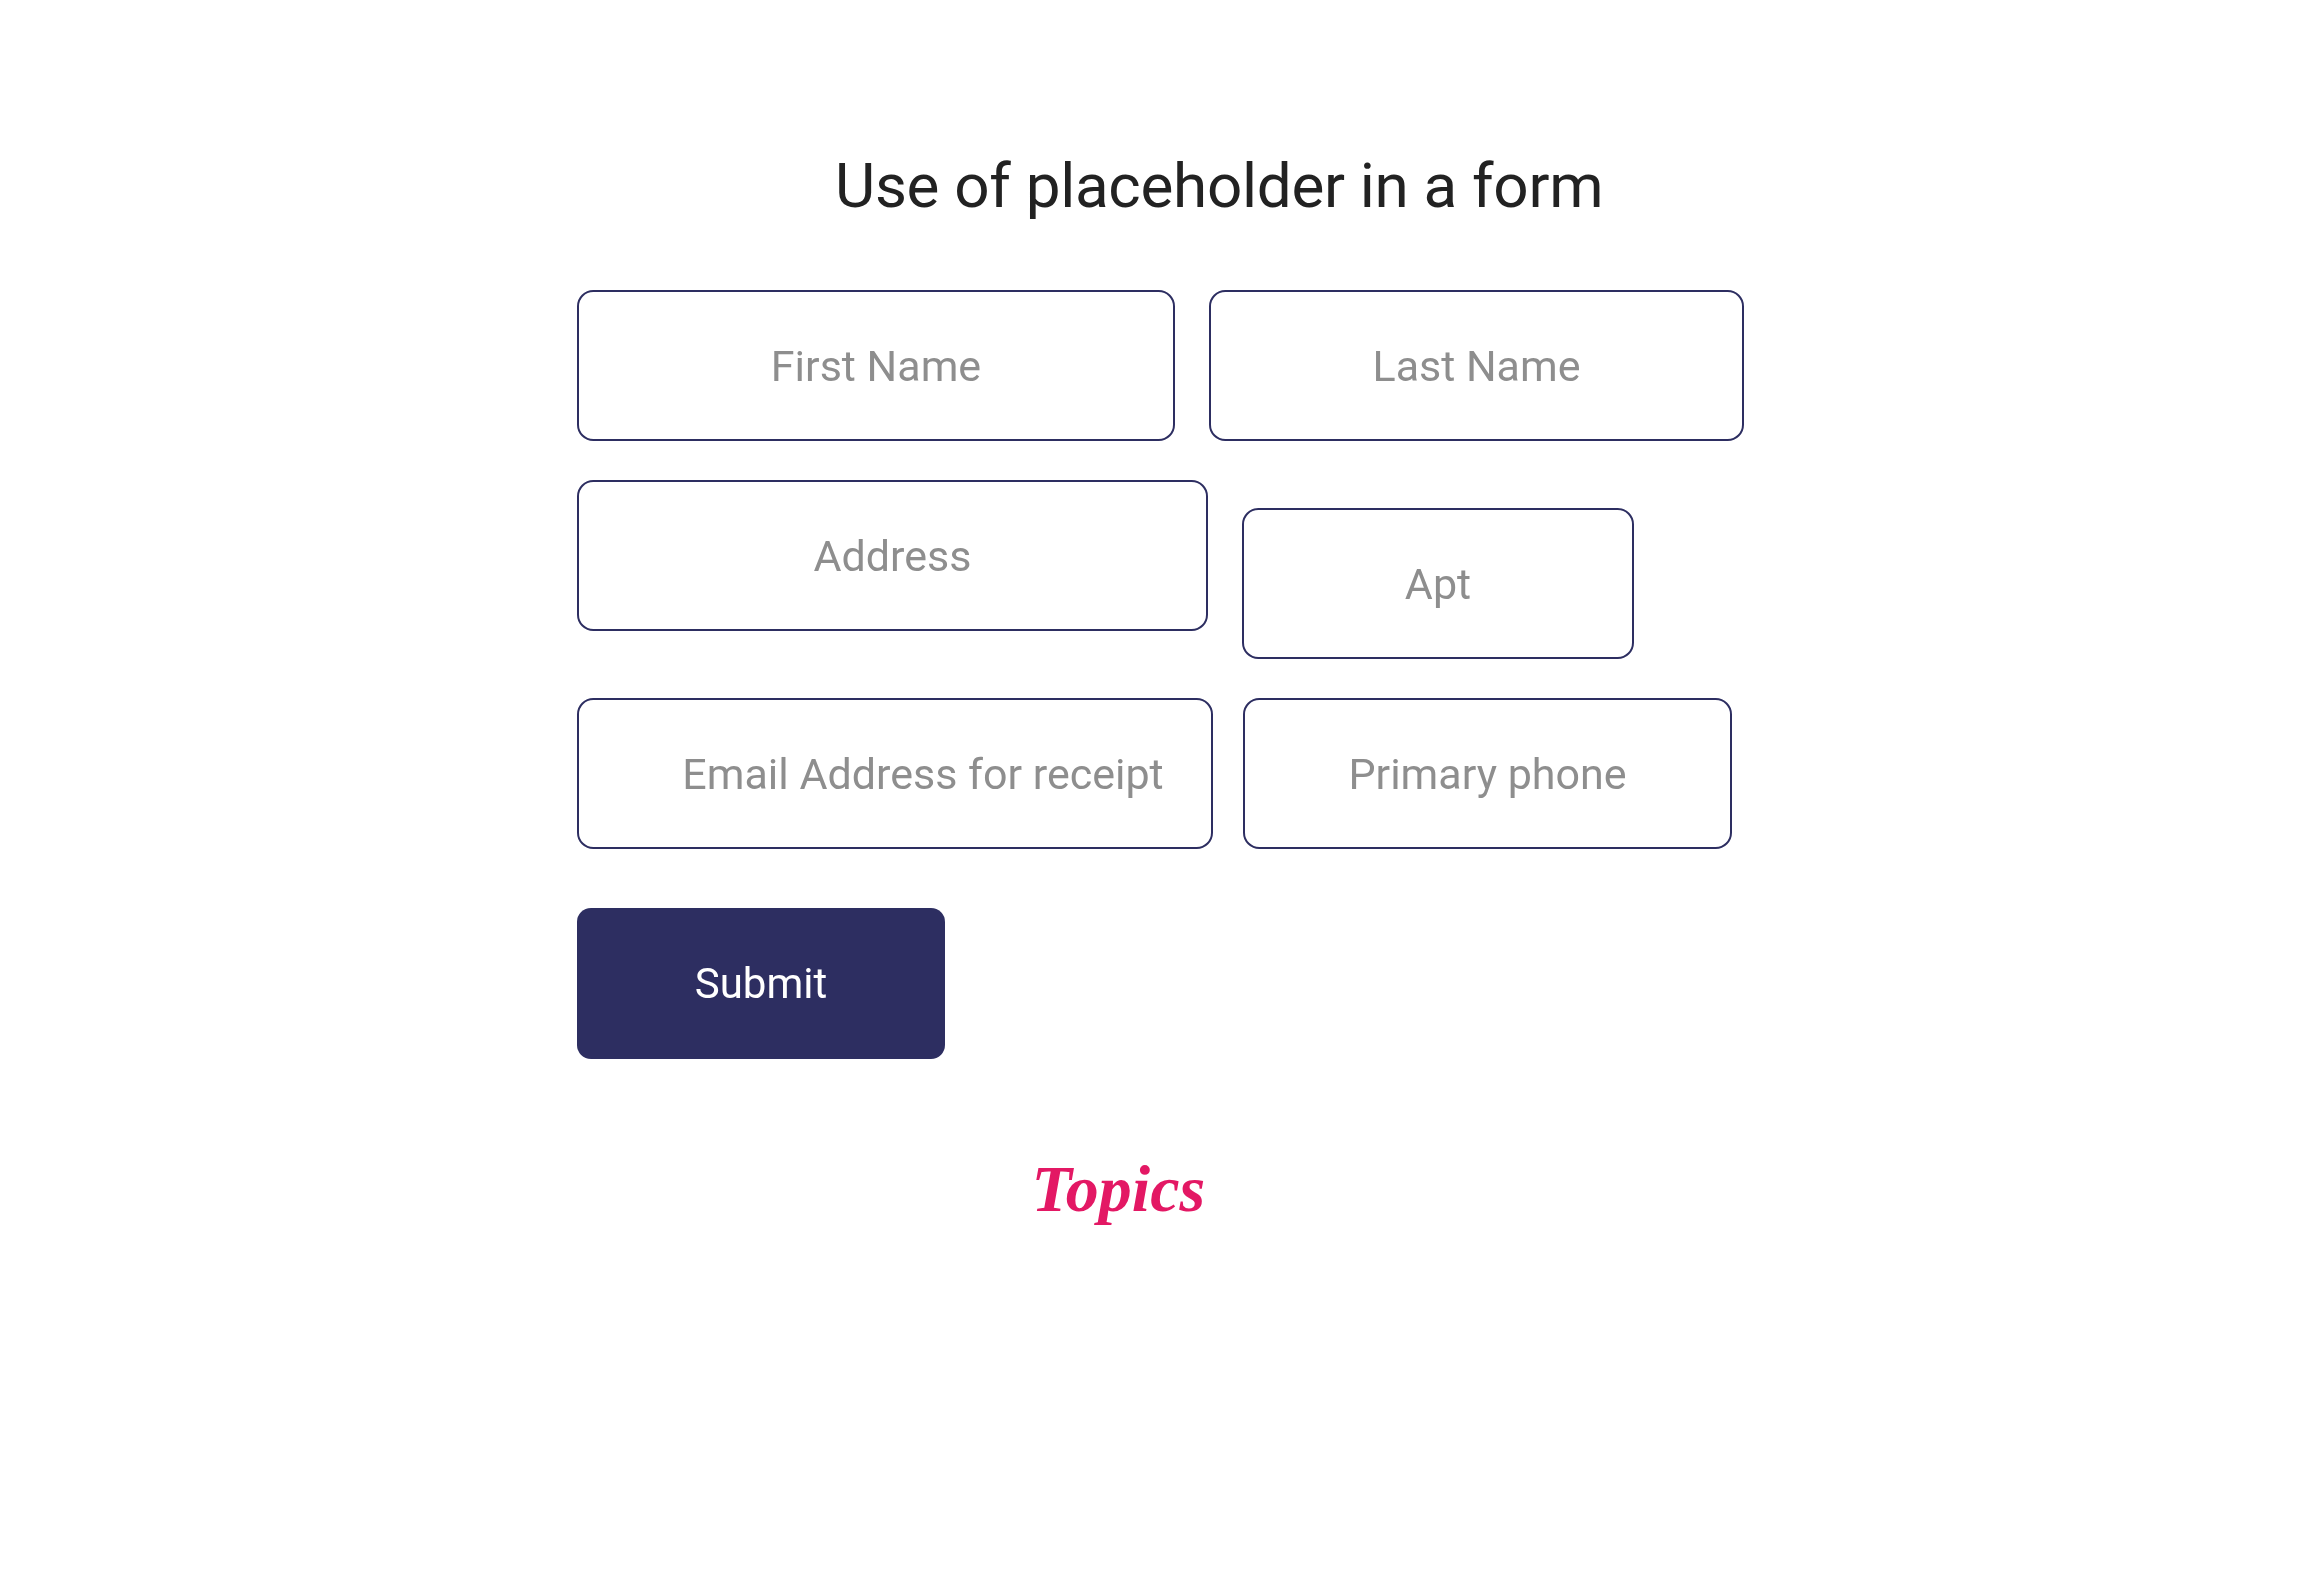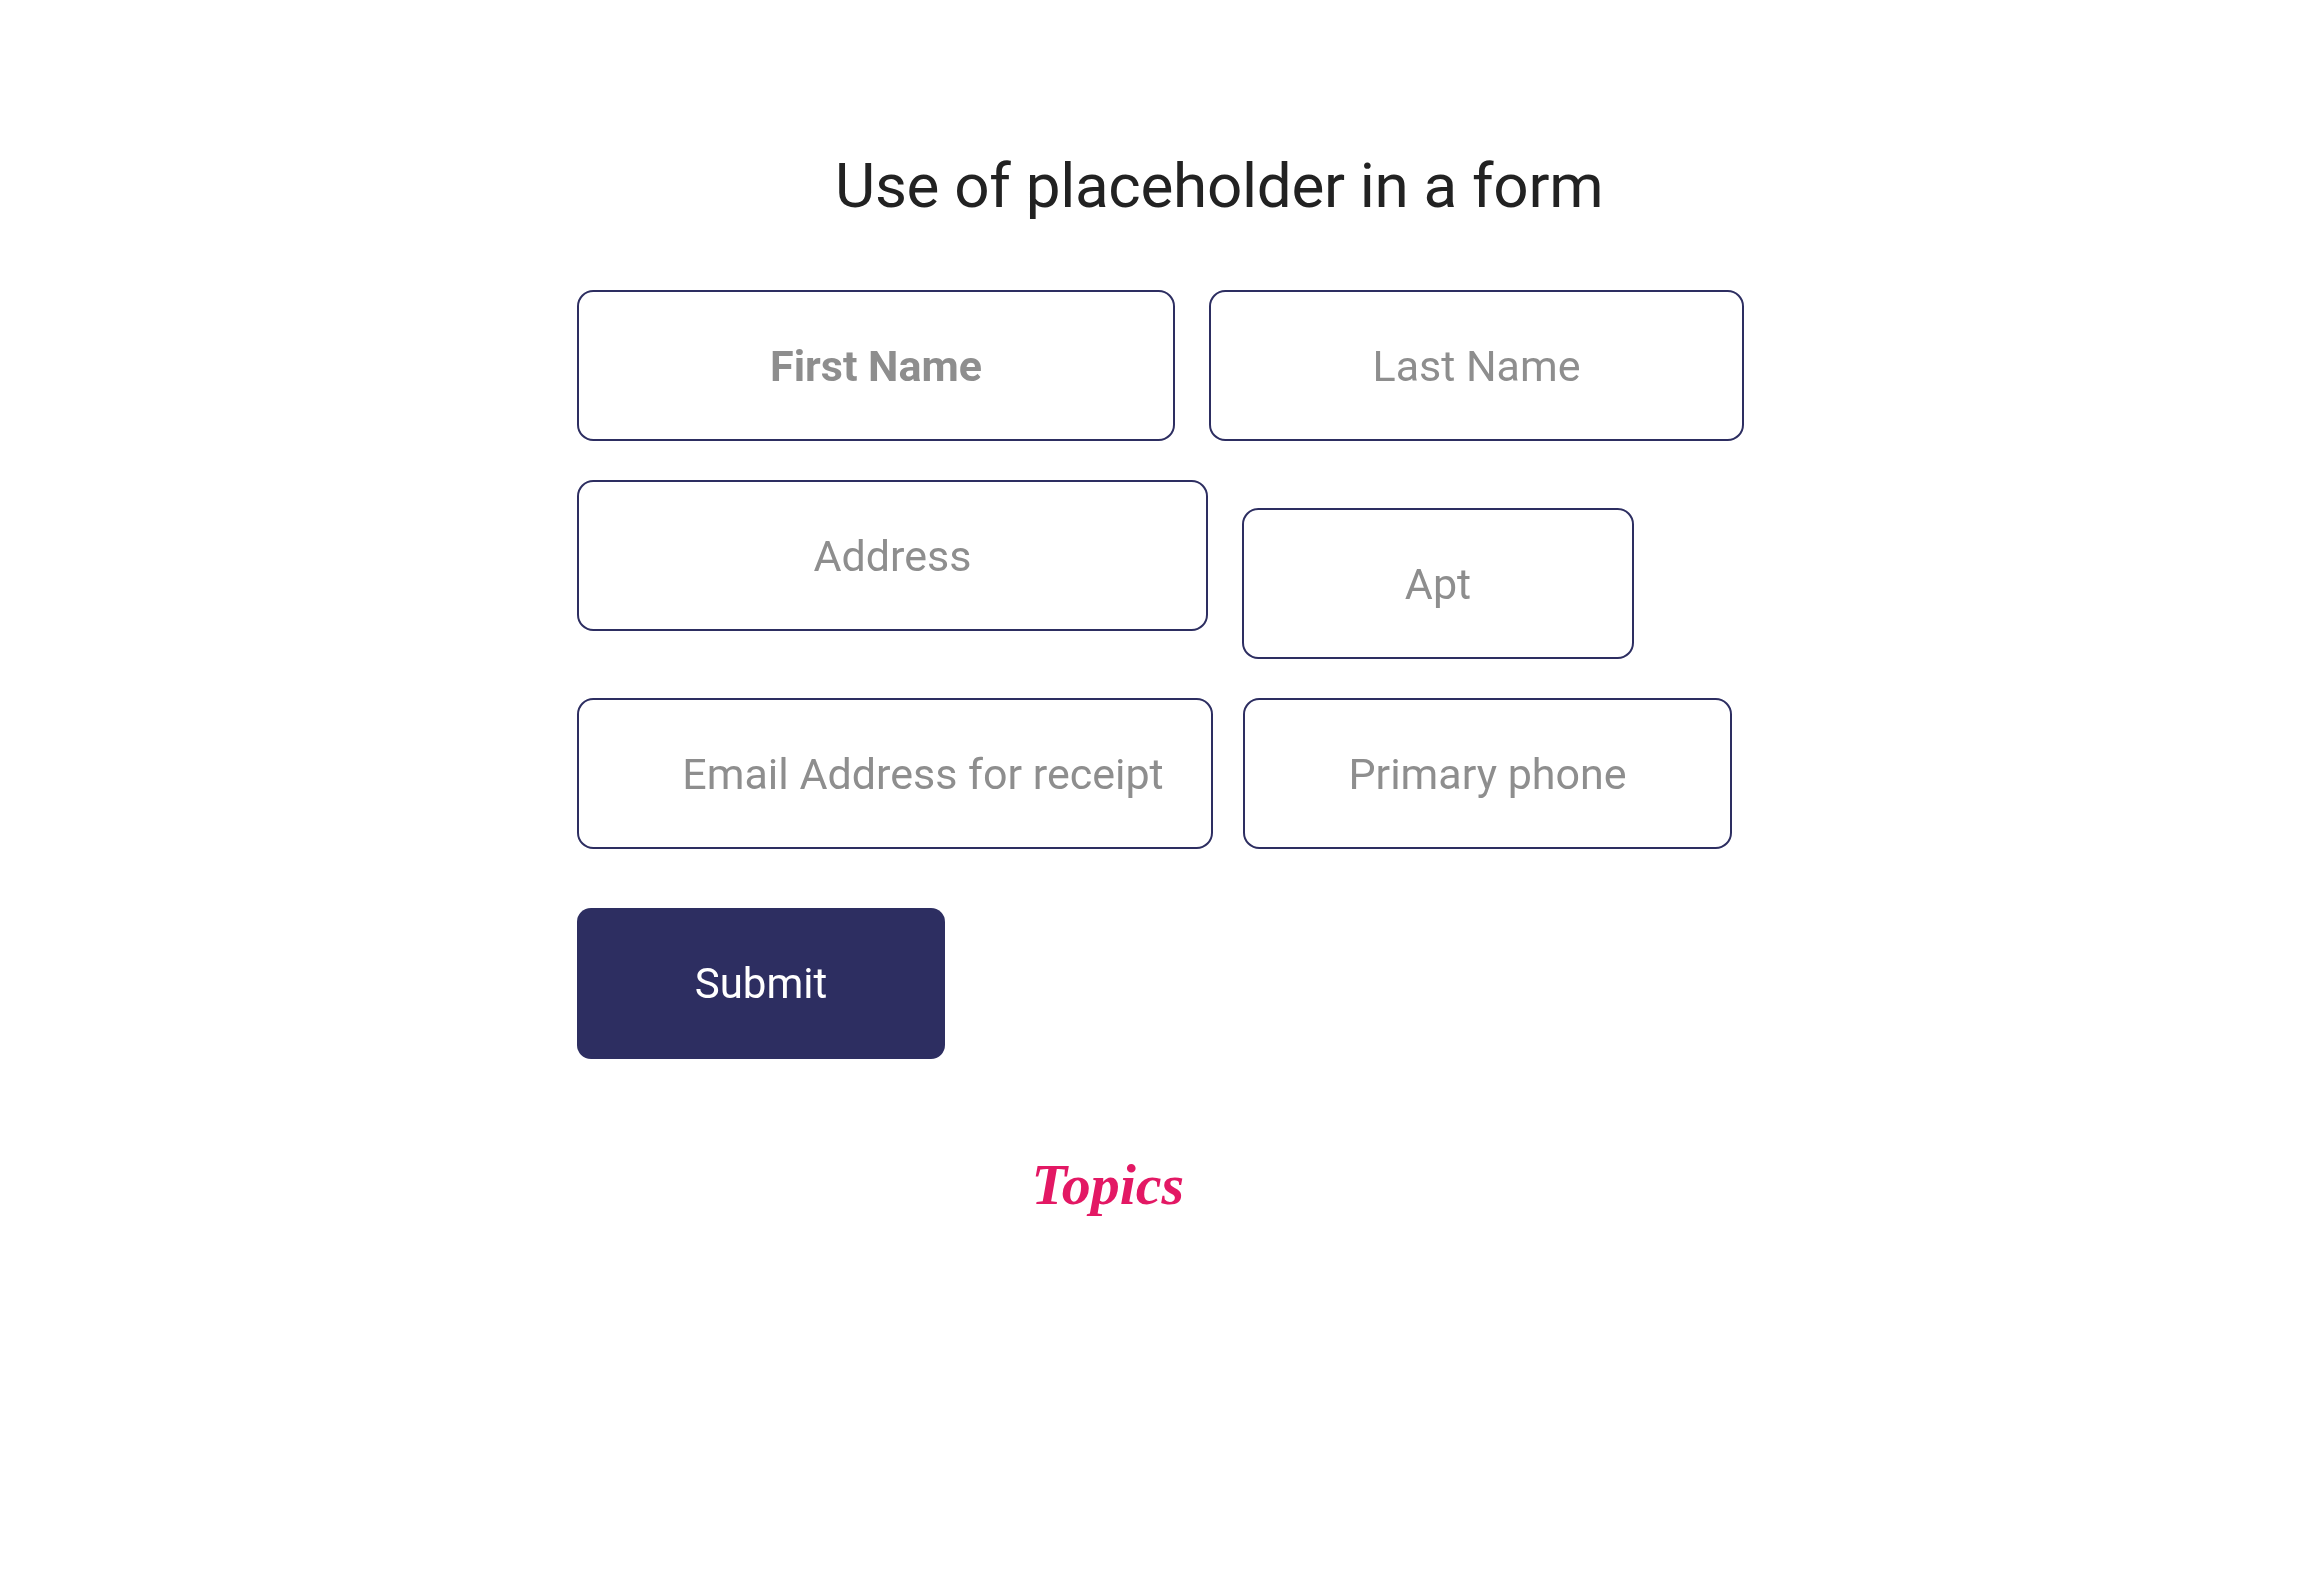--- a/index.html
+++ b/index.html
@@ -39,21 +39,21 @@
     color: #333;
     text-align: center;
     outline: none;
     font-family: inherit;
   }
   input[type=text]::placeholder {
     color: #8e8e8e;
     opacity: 1;
   }
   
-  .first-name { width: 598px; font-weight: bold; }
+  .first-name { width: 598px; }
   .last-name  { width: 535px; }
   
   .address { width: 631px; }
   .apt     { width: 392px; margin-top: 28px; }
   
   .city    { width: 292px; }
   .state   { width: 365px; }
   .zip     { width: 421px; text-align: left; padding-left: 54px; }
   
   .email   { width: 636px; text-align: left; padding-left: 56px; }
@@ -80,21 +80,21 @@
     line-height: 1;
   }
   .logo-scaler {
     font-size: 38px;
     font-weight: 800;
     letter-spacing: 4.1px;
     color: #1a2a44;
     font-family: Arial, sans-serif;
   }
   .logo-topics {
-    font-size: 58px;
+    font-size: 66px;
     font-weight: 700;
     color: #e31864;
     font-family: "Brush Script MT", "Segoe Script", cursive;
     font-style: italic;
     margin-top: -12.2px;
     margin-left: -20.4px;
   }
 </style>
 </head>
 <body>

